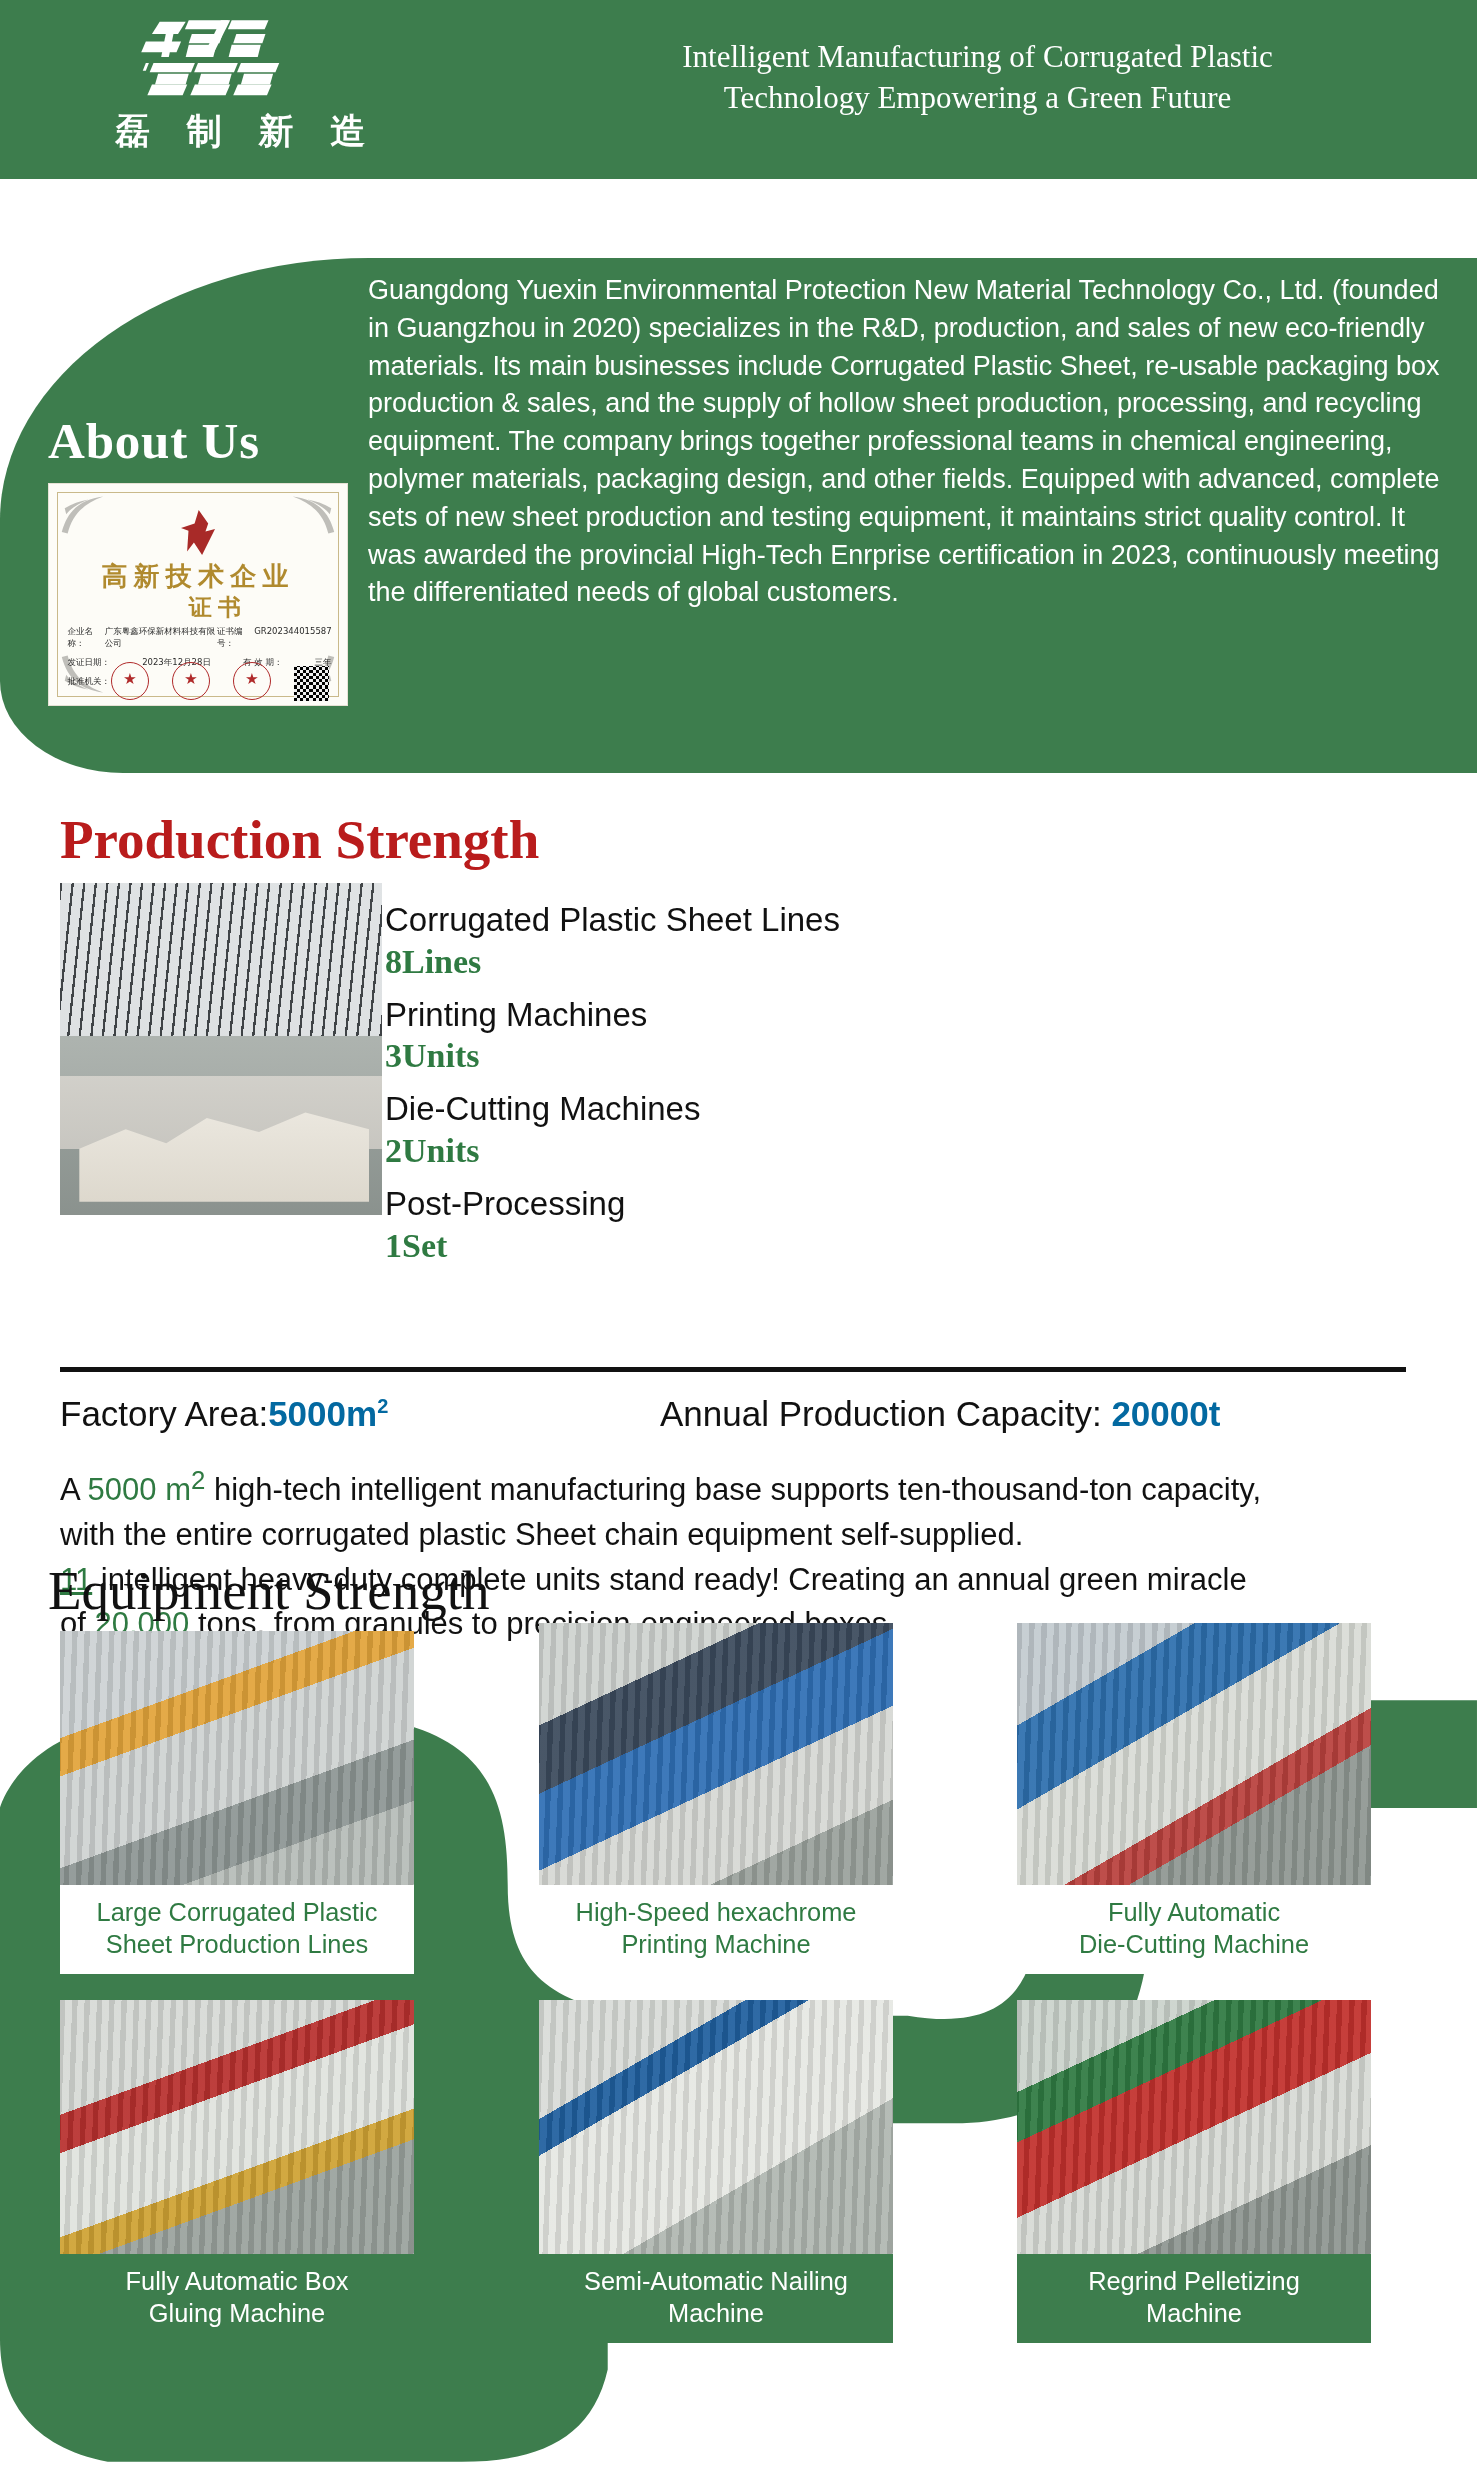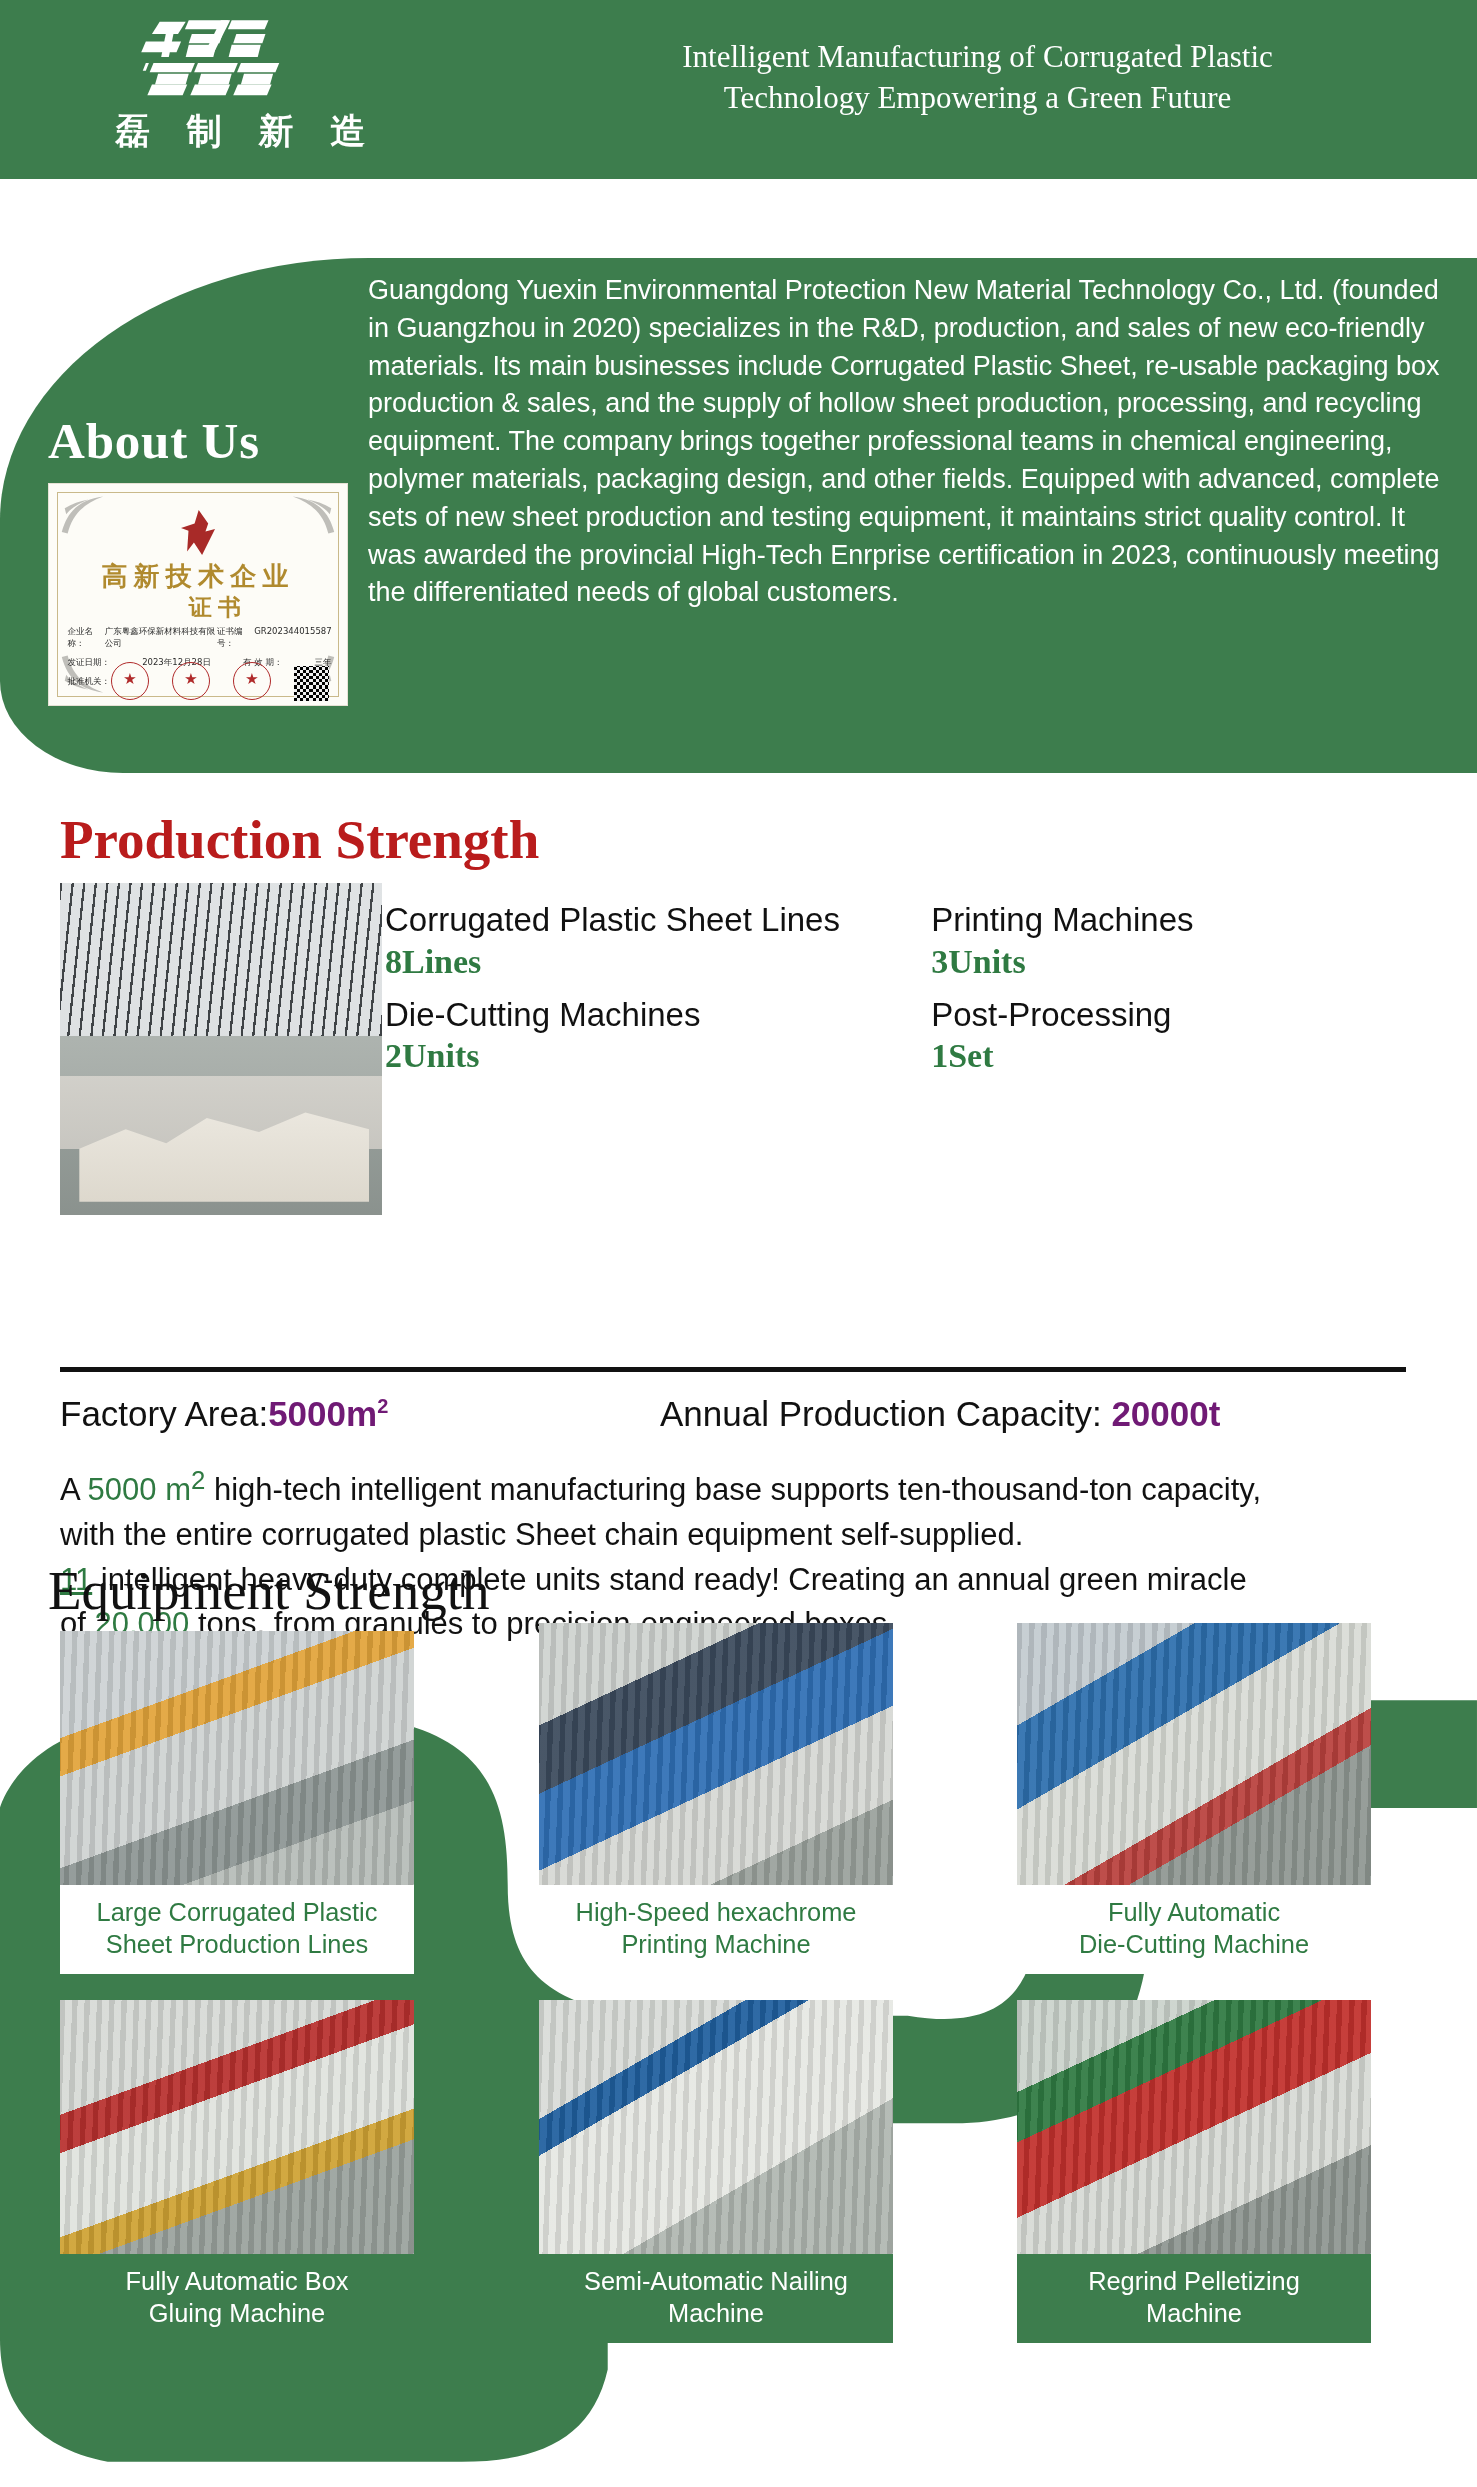--- a/index.html
+++ b/index.html
@@ -103,34 +103,34 @@
     background:repeating-linear-gradient(96deg, rgba(40,44,48,.85) 0 2.3px, rgba(225,228,230,.9) 2.3px 11.5px);
   }
   .photo-factory:after {
     content:""; position:absolute; left:6%; right:4%; bottom:4%; height:42%;
     background:
       linear-gradient(180deg,#f2efe8,#ddd8cd);
     clip-path:polygon(0% 62%,16% 48%,30% 58%,44% 40%,62% 50%,78% 36%,100% 48%,100% 100%,0% 100%);
   }
   .stats-grid {
     position:absolute; left:385px; top:900px; width:1077px;
-    display:grid; grid-template-columns:1fr 1fr; row-gap:14px; column-gap:15.4px;
+    display:grid; grid-template-columns:1fr; row-gap:14px; column-gap:15.4px;
   }
   .stat-label { font-size:33px; color:#111; line-height:1.2; margin-bottom:3.1px; }
   .stat-value {
     font-size:34px; color:#2f7a42; font-weight:700;
     font-family:"Liberation Serif", serif;
   }
   #divider {
     position:absolute; left:60px; top:1367px; width:1346px; height:4.6px;
     background:#111;
   }
   #area-row { position:absolute; left:60px; top:1394px; width:1369px; }
   .area-item { font-size:35px; color:#111; display:inline-block; }
-  .area-item .v { color:#701a75; font-weight:700; }
+  .area-item .v { color:#0369a1; font-weight:700; }
   .area-item sup { font-size:20px; }
   #area-capacity { position:absolute; left:600px; top:0; }
   #prod-desc {
     position:absolute; left:60px; top:1462px; width:1377px;
     font-size:31px; line-height:1.44; color:#111;
   }
   #prod-desc .g { color:#2f7a42; }
   #prod-desc .gu { color:#2f7a42; text-decoration:underline; }
 
   

